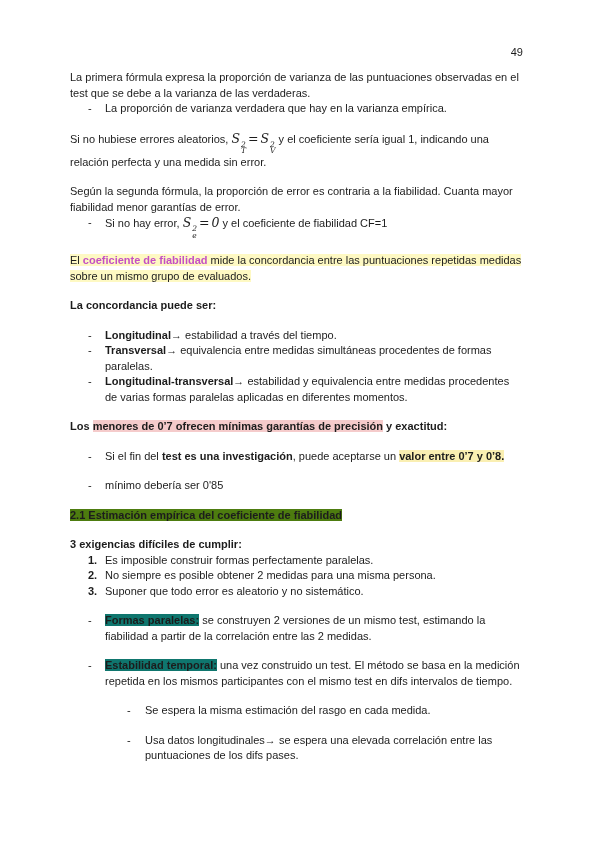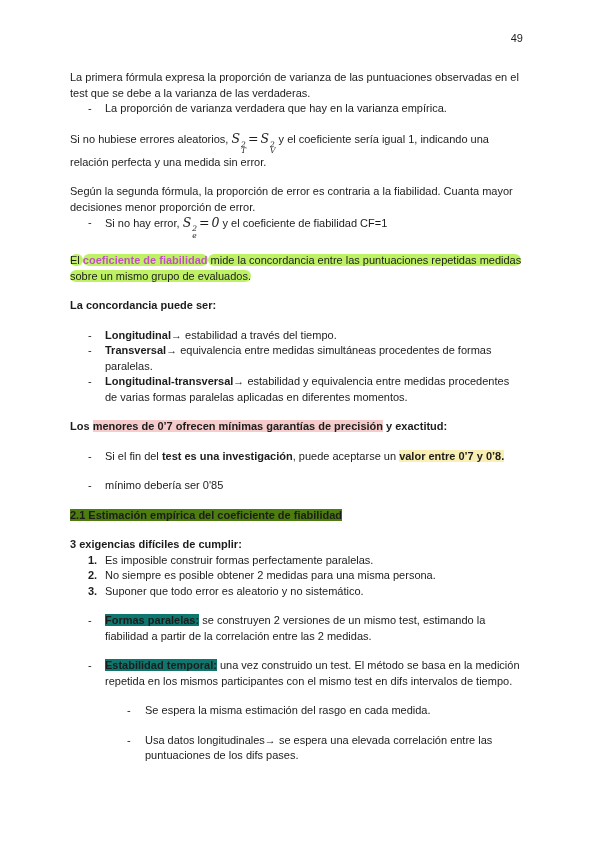--- a/index.html
+++ b/index.html
@@ -2,26 +2,26 @@
 <html><head>
 <meta charset="utf-8">
 <style>
   html,body{margin:0;padding:0;}
   body{
     width:600px;height:848px;background:#ffffff;position:relative;
     font-family:"Liberation Sans","DejaVu Sans",sans-serif;
     color:#1c1c1c;font-size:11px;line-height:15.5px;
     -webkit-font-smoothing:antialiased;
   }
-  .pagenum{position:absolute;top:31px;right:77px;}
+  .pagenum{position:absolute;top:45px;right:77px;}
   .content{position:absolute;top:70px;left:70px;width:466px;}
   .ln{display:block;}
   .b{font-weight:bold;}
   .mg{color:#C44FC4;font-weight:bold;}
-  .hl-y{background:#bef264;border-radius:6px;}
+  .hl-y{background:#fef9c3;}
   .hl-y2{background:#FAEFB2;}
   .hl-p{background:#F5CBCB;}
   .hl-m{background:#4d7c0f;}
   .hl-g{background:#0f766e;}
   .blk{margin:0 0 14px 0;}
   .tight{margin-bottom:0;}
   .li{display:flex;align-items:flex-start;}
   .li .mk{flex:none;width:17px;margin-left:18px;}
   .li .tx{flex:1;}
   .li2 .mk{margin-left:57px;width:18px;}
@@ -53,21 +53,21 @@
             <span>T</span>
           </span><span class="eq">=</span><span>S</span><span class="ss">
             <span>2</span>
             <span>V</span>
           </span></span><span> y el coeficiente sería igual 1, indicando una</span></span>
     <span class="ln">relación perfecta y una medida sin error.</span>
   </p>
 
   <p class="blk tight">
     <span class="ln">Según la segunda fórmula, la proporción de error es contraria a la fiabilidad. Cuanta mayor</span>
-    <span class="ln">decisiones menor proporción de error.</span>
+    <span class="ln">fiabilidad menor garantías de error.</span>
   </p>
   <div class="li blk">
     <span class="mk">-</span>
     <div class="tx"><span>Si no hay error,  </span><span class="fml"><span>S</span><span class="ss">
             <span>2</span>
             <span>e</span>
           </span><span class="eq">=</span><span>0</span></span><span> y el coeficiente de fiabilidad CF=1</span></div>
   </div>
 
   <p class="blk">

